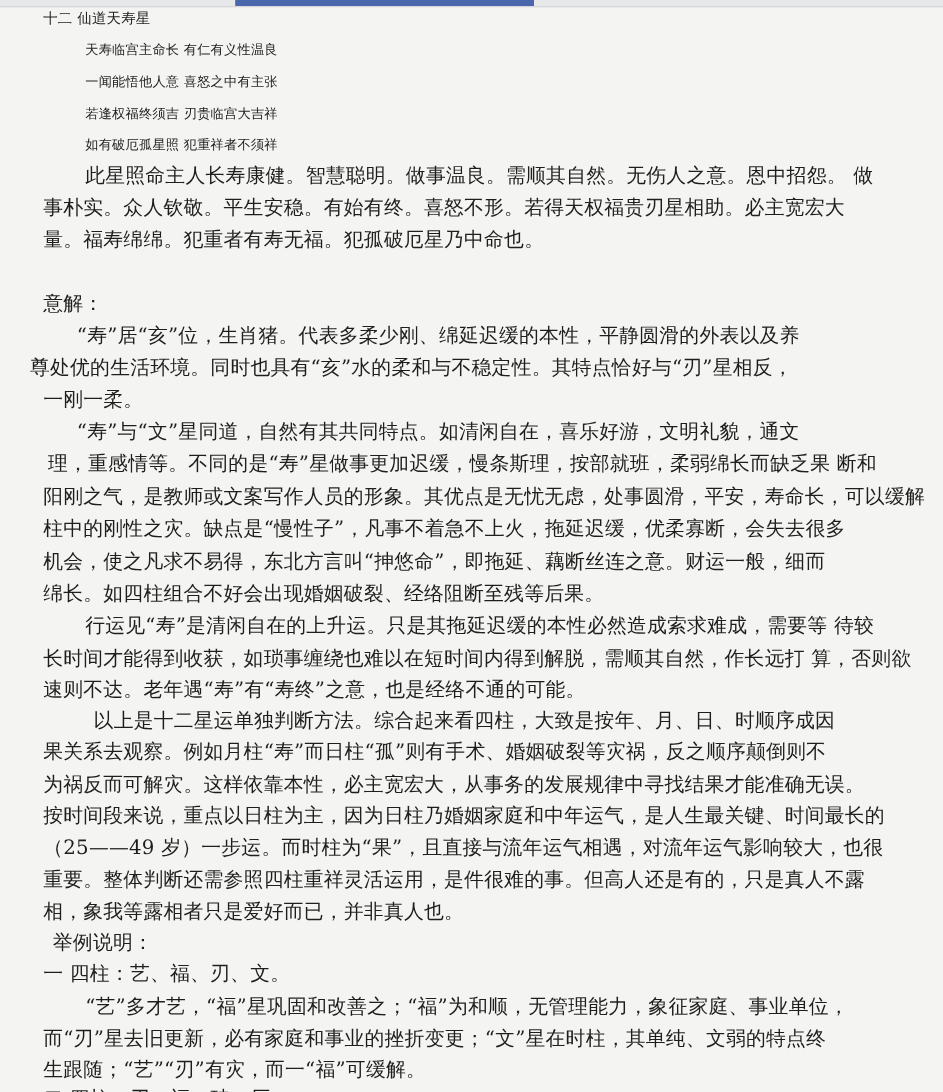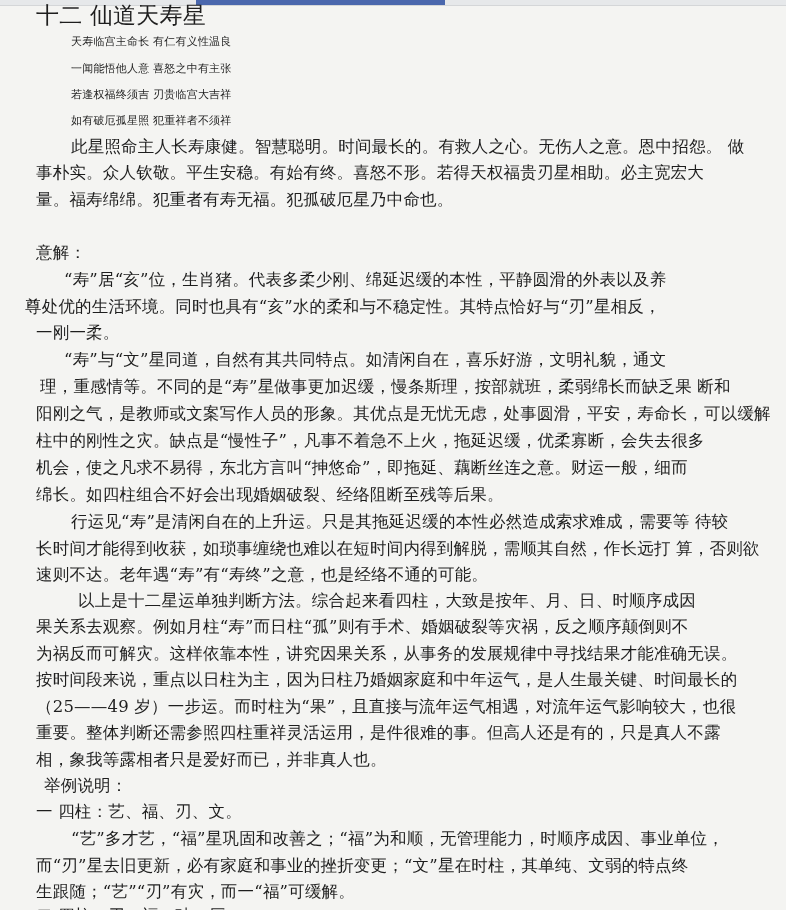--- a/index.html
+++ b/index.html
@@ -33,38 +33,38 @@
       left: 0; top: 0;
       width: 786px;
       font-size: 16.5px;
       letter-spacing: 0.2px;
     }
     .line {
       position: absolute;
       white-space: nowrap;
       line-height: 20px;
     }
-    .title { left: 36px; top: 5px; font-size: 23px; }
+    .title { left: 36px; top: 5px; font-size: 12px; }
     .verse { left: 71px; font-size: 11px; }
   </style>
 </head>
 <body>
 
 <div class="topline"></div>
 <div class="topbar"></div>
 
 <div class="doc">
   <div class="line title">十二  仙道天寿星</div>
 
   <div class="line verse" style="top:32px">天寿临宫主命长  有仁有义性温良</div>
   <div class="line verse" style="top:59px">一闻能悟他人意  喜怒之中有主张</div>
   <div class="line verse" style="top:85px">若逢权福终须吉  刃贵临宫大吉祥</div>
   <div class="line verse" style="top:111px">如有破厄孤星照  犯重祥者不须祥</div>
 
-  <div class="line" style="left:71px;top:137px">此星照命主人长寿康健。智慧聪明。时间最长的。有救人之心。无伤人之意。恩中招怨。    做</div>
+  <div class="line" style="left:71px;top:137px">此星照命主人长寿康健。智慧聪明。做事温良。需顺其自然。无伤人之意。恩中招怨。    做</div>
   <div class="line" style="left:36px;top:163px">事朴实。众人钦敬。平生安稳。有始有终。喜怒不形。若得天权福贵刃星相助。必主宽宏大</div>
   <div class="line" style="left:36px;top:190px">量。福寿绵绵。犯重者有寿无福。犯孤破厄星乃中命也。</div>
 
   <div class="line" style="left:36px;top:243px">意解：</div>
 
   <div class="line" style="left:64px;top:270px">“寿”居“亥”位，生肖猪。代表多柔少刚、绵延迟缓的本性，平静圆滑的外表以及养</div>
   <div class="line" style="left:25px;top:297px">尊处优的生活环境。同时也具有“亥”水的柔和与不稳定性。其特点恰好与“刃”星相反，</div>
   <div class="line" style="left:36px;top:323px">一刚一柔。</div>
 
   <div class="line" style="left:64px;top:350px">“寿”与“文”星同道，自然有其共同特点。如清闲自在，喜乐好游，文明礼貌，通文</div>
@@ -73,25 +73,25 @@
   <div class="line" style="left:36px;top:431px">柱中的刚性之灾。缺点是“慢性子”，凡事不着急不上火，拖延迟缓，优柔寡断，会失去很多</div>
   <div class="line" style="left:36px;top:458px">机会，使之凡求不易得，东北方言叫“抻悠命”，即拖延、藕断丝连之意。财运一般，细而</div>
   <div class="line" style="left:36px;top:485px">绵长。如四柱组合不好会出现婚姻破裂、经络阻断至残等后果。</div>
 
   <div class="line" style="left:71px;top:512px">行运见“寿”是清闲自在的上升运。只是其拖延迟缓的本性必然造成索求难成，需要等    待较</div>
   <div class="line" style="left:36px;top:539px">长时间才能得到收获，如琐事缠绕也难以在短时间内得到解脱，需顺其自然，作长远打    算，否则欲</div>
   <div class="line" style="left:36px;top:565px">速则不达。老年遇“寿”有“寿终”之意，也是经络不通的可能。</div>
 
   <div class="line" style="left:78px;top:591px">以上是十二星运单独判断方法。综合起来看四柱，大致是按年、月、日、时顺序成因</div>
   <div class="line" style="left:36px;top:617px">果关系去观察。例如月柱“寿”而日柱“孤”则有手术、婚姻破裂等灾祸，反之顺序颠倒则不</div>
-  <div class="line" style="left:36px;top:644px">为祸反而可解灾。这样依靠本性，讲究因果关系，从事务的发展规律中寻找结果才能准确无误。</div>
+  <div class="line" style="left:36px;top:644px">为祸反而可解灾。这样依靠本性，必主宽宏大，从事务的发展规律中寻找结果才能准确无误。</div>
   <div class="line" style="left:36px;top:670px">按时间段来说，重点以日柱为主，因为日柱乃婚姻家庭和中年运气，是人生最关键、时间最长的</div>
   <div class="line" style="left:36px;top:697px">（25——49 岁）一步运。而时柱为“果”，且直接与流年运气相遇，对流年运气影响较大，也很</div>
   <div class="line" style="left:36px;top:723px">重要。整体判断还需参照四柱重祥灵活运用，是件很难的事。但高人还是有的，只是真人不露</div>
   <div class="line" style="left:36px;top:750px">相，象我等露相者只是爱好而已，并非真人也。</div>
 
   <div class="line" style="left:44px;top:776px">举例说明：</div>
   <div class="line" style="left:36px;top:802px">一    四柱：艺、福、刃、文。</div>
-  <div class="line" style="left:71px;top:829px">“艺”多才艺，“福”星巩固和改善之；“福”为和顺，无管理能力，时顺序成因、事业单位，</div>
+  <div class="line" style="left:71px;top:829px">“艺”多才艺，“福”星巩固和改善之；“福”为和顺，无管理能力，象征家庭、事业单位，</div>
   <div class="line" style="left:36px;top:856px">而“刃”星去旧更新，必有家庭和事业的挫折变更；“文”星在时柱，其单纯、文弱的特点终</div>
   <div class="line" style="left:36px;top:882px">生跟随；“艺”“刃”有灾，而一“福”可缓解。</div>
   <div class="line" style="left:36px;top:906px">二    四柱：刃、福、破、厄</div>
 </div>
 
 </body></html>

